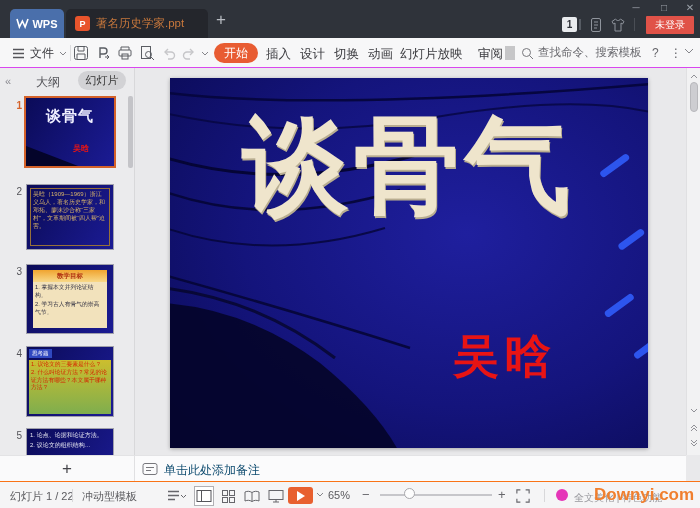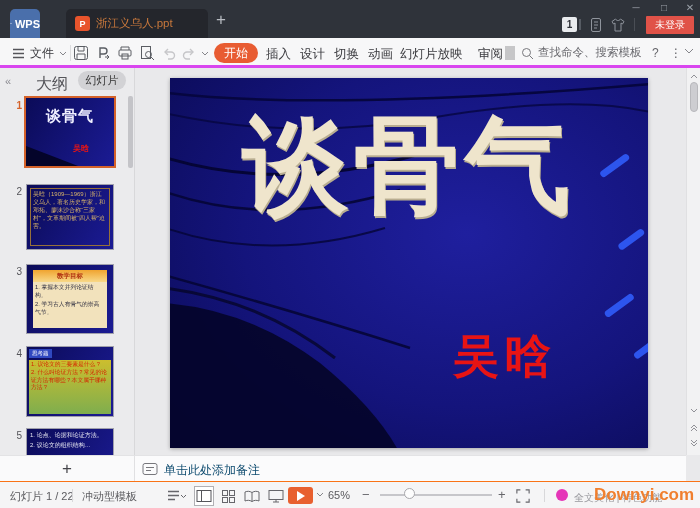--- a/index.html
+++ b/index.html
@@ -2,51 +2,51 @@
 <html><head>
 <meta charset="utf-8">
 <style>
   *{margin:0;padding:0;box-sizing:border-box;}
   html,body{width:700px;height:508px;overflow:hidden;}
   body{font-family:"Liberation Sans","DejaVu Sans",sans-serif;background:#2f333a;}
   .window{position:relative;width:700px;height:508px;background:#e9e9eb;overflow:hidden;}
 
   
   .titlebar{position:absolute;left:0;top:0;width:700px;height:38px;background:#2f333a;}
-  .wps-tab{position:absolute;left:10px;top:9px;width:30px;height:29px;background:#4a6fab;border-radius:5px 5px 0 0;display:flex;align-items:center;justify-content:center;gap:3px;color:#fff;font-size:11px;font-weight:bold;}
+  .wps-tab{position:absolute;left:10px;top:9px;width:54px;height:29px;background:#4a6fab;border-radius:5px 5px 0 0;display:flex;align-items:center;justify-content:center;gap:3px;color:#fff;font-size:11px;font-weight:bold;}
   .doc-tab{position:absolute;left:66px;top:9px;width:142px;height:29px;background:#24262c;border-radius:5px 5px 0 0;display:flex;align-items:center;gap:6px;padding-left:9px;}
   .ppt-icon{width:15px;height:15px;background:#e8542c;border-radius:3px;color:#fff;font-size:9px;font-weight:bold;display:flex;align-items:center;justify-content:center;}
   .doc-title{color:#c8783c;font-size:11.5px;white-space:nowrap;}
   .new-tab{position:absolute;left:216px;top:11px;color:#b8bcc2;font-size:17px;line-height:17px;}
   .winbtn{position:absolute;top:0;width:24px;height:16px;color:#9aa0a8;font-size:10px;text-align:center;line-height:16px;}
   .btn-min{left:624px;} .btn-max{left:652px;} .btn-close{left:678px;}
   .badge1{position:absolute;left:562px;top:17px;width:15px;height:15px;background:#e9ebee;border-radius:2px;color:#2e3138;font-size:10px;font-weight:bold;text-align:center;line-height:15px;}
   .badge-bar{position:absolute;left:579px;top:19px;width:2px;height:11px;background:#565b63;}
   .tb-ic{position:absolute;top:17px;width:16px;height:16px;}
   .tb-divider{position:absolute;left:634px;top:18px;width:1px;height:13px;background:#4a4e55;}
   .login-pill{position:absolute;left:646px;top:16px;width:48px;height:18px;background:#e05248;border-radius:1px;color:#fff;font-size:10px;text-align:center;line-height:18px;}
 
   
-  .ribbon{position:absolute;left:0;top:38px;width:700px;height:30px;background:#f7f7f8;border-bottom:3px solid #d946ef;}
+  .ribbon{position:absolute;left:0;top:38px;width:700px;height:30px;background:#f7f7f8;border-bottom:1px solid #d946ef;}
   .file-menu{position:absolute;left:12px;top:7px;display:flex;align-items:center;gap:5px;color:#3b3b3f;font-size:12px;}
   .rib-div{position:absolute;left:70px;top:7px;width:1px;height:16px;background:#dcdcde;}
   .qat{position:absolute;top:6px;width:18px;height:18px;display:flex;align-items:center;justify-content:center;}
   .q-save{left:72px;} .q-pdf{left:94px;} .q-print{left:116px;} .q-prev{left:138px;} .q-undo{left:160px;} .q-redo{left:180px;} .q-drop{left:199px;width:12px;}
   .rtab{position:absolute;top:8px;font-size:12.5px;color:#3b3b3f;white-space:nowrap;}
   .rtab-home{left:214px;top:5px;width:44px;height:20px;background:#e85c32;border-radius:10px;color:#fff;font-size:12px;text-align:center;line-height:20px;}
   .rt-insert{left:266px;} .rt-design{left:300px;} .rt-trans{left:334px;} .rt-anim{left:368px;} .rt-show{left:400px;} .rt-review{left:478px;}
   .gray-box{position:absolute;left:505px;top:8px;width:10px;height:14px;background:#c6c6c8;}
   .search-wrap{position:absolute;left:521px;top:7px;display:flex;align-items:flex-end;gap:4px;color:#6b6b70;font-size:11.5px;}
   .rib-right{position:absolute;top:8px;color:#66666b;font-size:12px;}
   .rr-help{left:652px;} .rr-more{left:670px;} .rr-collapse{left:684px;top:10px;}
 
   
   .left-panel{position:absolute;left:0;top:68px;width:135px;height:387px;background:#ebebed;border-right:1px solid #d8d8da;overflow:hidden;}
   .ph-collapse{position:absolute;left:5px;top:6px;width:16px;height:14px;color:#8a8a90;font-size:11px;line-height:14px;}
-  .ph-outline{position:absolute;left:36px;top:6px;font-size:16px;color:#55555a;}
+  .ph-outline{position:absolute;left:36px;top:6px;font-size:12px;color:#55555a;}
   .ph-slides{position:absolute;left:78px;top:3px;width:48px;height:19px;background:#d2d2d5;border-radius:10px;font-size:11px;color:#333;text-align:center;line-height:19px;}
   .thumb-num{position:absolute;left:8px;width:14px;text-align:right;font-size:10px;color:#55555a;}
   .num-active{color:#d4622a;font-weight:bold;}
   .thumb{position:absolute;left:26px;width:88px;border:1px solid #a0a0ac;overflow:hidden;background:linear-gradient(120deg,#0b0b58,#1b1b94);}
   .thumb-sel{position:absolute;left:24px;top:28px;width:92px;height:72px;border:2px solid #d4622a;background:linear-gradient(120deg,#0b0b58,#1b1b94);overflow:hidden;}
   .t1n{top:32px;} .t2{top:116px;height:66px;} .t2n{top:118px;} .t3{top:196px;height:70px;} .t3n{top:198px;}
   .t4{top:278px;height:71px;} .t4n{top:280px;} .t5{top:360px;height:66px;} .t5n{top:362px;}
   .mini-wedge{position:absolute;left:0;bottom:0;width:0;height:0;border-bottom:20px solid #04042a;border-right:52px solid transparent;}
   .mini-title{position:absolute;left:0;right:0;top:9px;text-align:center;color:#eef;font-size:15px;font-weight:bold;letter-spacing:1px;}
   .mini-author{position:absolute;left:47px;top:45px;color:#e81414;font-size:8px;font-weight:bold;}
@@ -103,21 +103,21 @@
 
   <div class="titlebar">
     <div class="wps-tab">
       <svg width="13" height="11" viewBox="0 0 13 11">
           <path d="M1 1l2.4 8L6.4 3l2.7 6L12 1" stroke="#fff" stroke-width="1.6" fill="none"></path>
         </svg>
       <span>WPS</span>
     </div>
     <div class="doc-tab">
       <span class="ppt-icon">P</span>
-      <span class="doc-title">浙江义乌人.ppt</span>
+      <span class="doc-title">著名历史学家.ppt</span>
     </div>
     <div class="new-tab">+</div>
     <div class="winbtn btn-min">─</div>
     <div class="winbtn btn-max">□</div>
     <div class="winbtn btn-close">✕</div>
     <div class="badge1">1</div>
     <span class="badge-bar"></span>
     <svg class="tb-ic" style="left:588px;" width="16" height="16" viewBox="0 0 16 16">
         <rect x="3.5" y="1.5" width="9" height="13" rx="1.5" stroke="#8f949c" fill="none"></rect>
         <path d="M6 5h4M6 8h4M6 11h3" stroke="#8f949c"></path>

